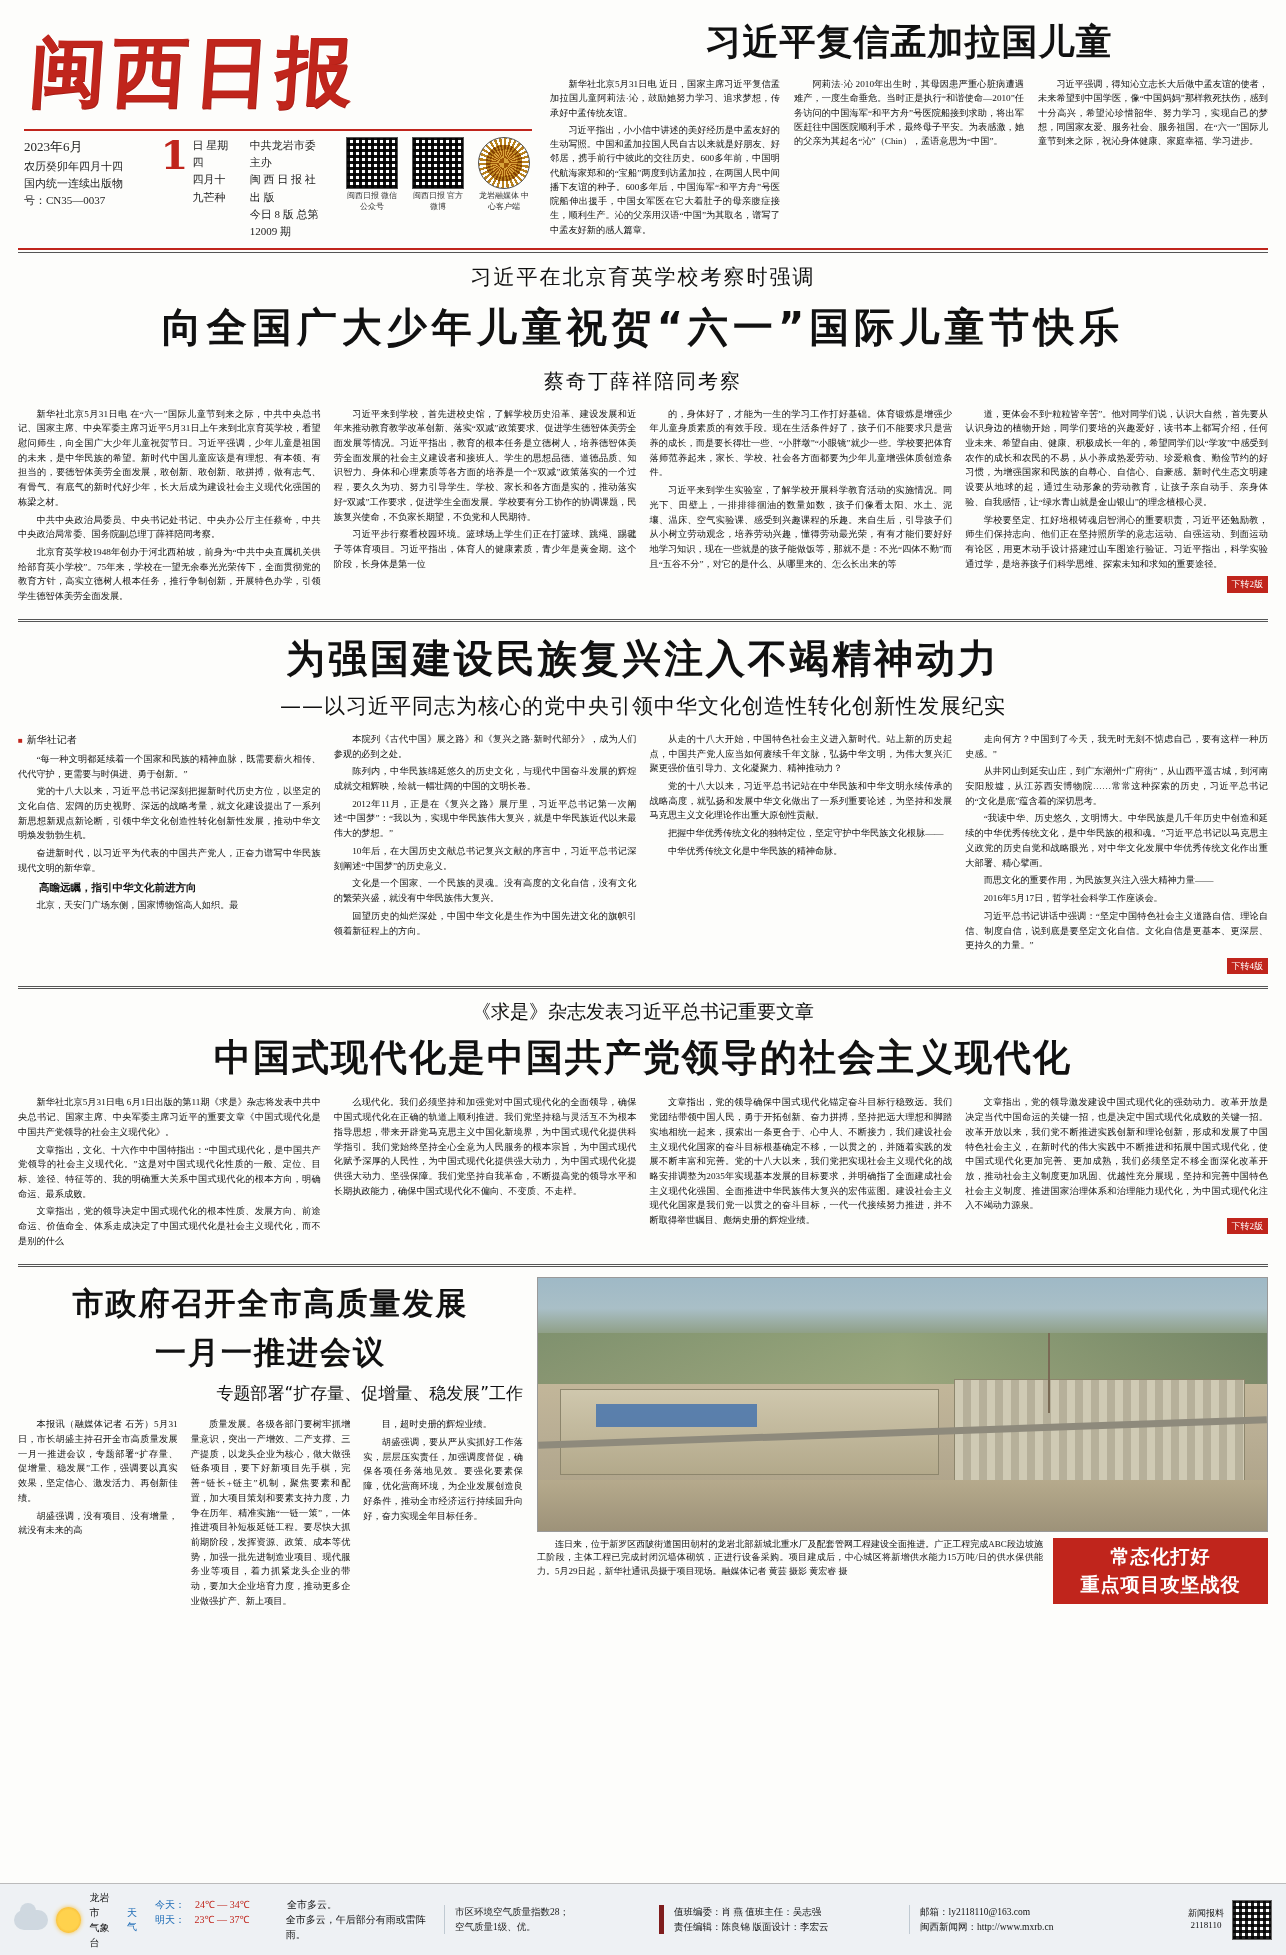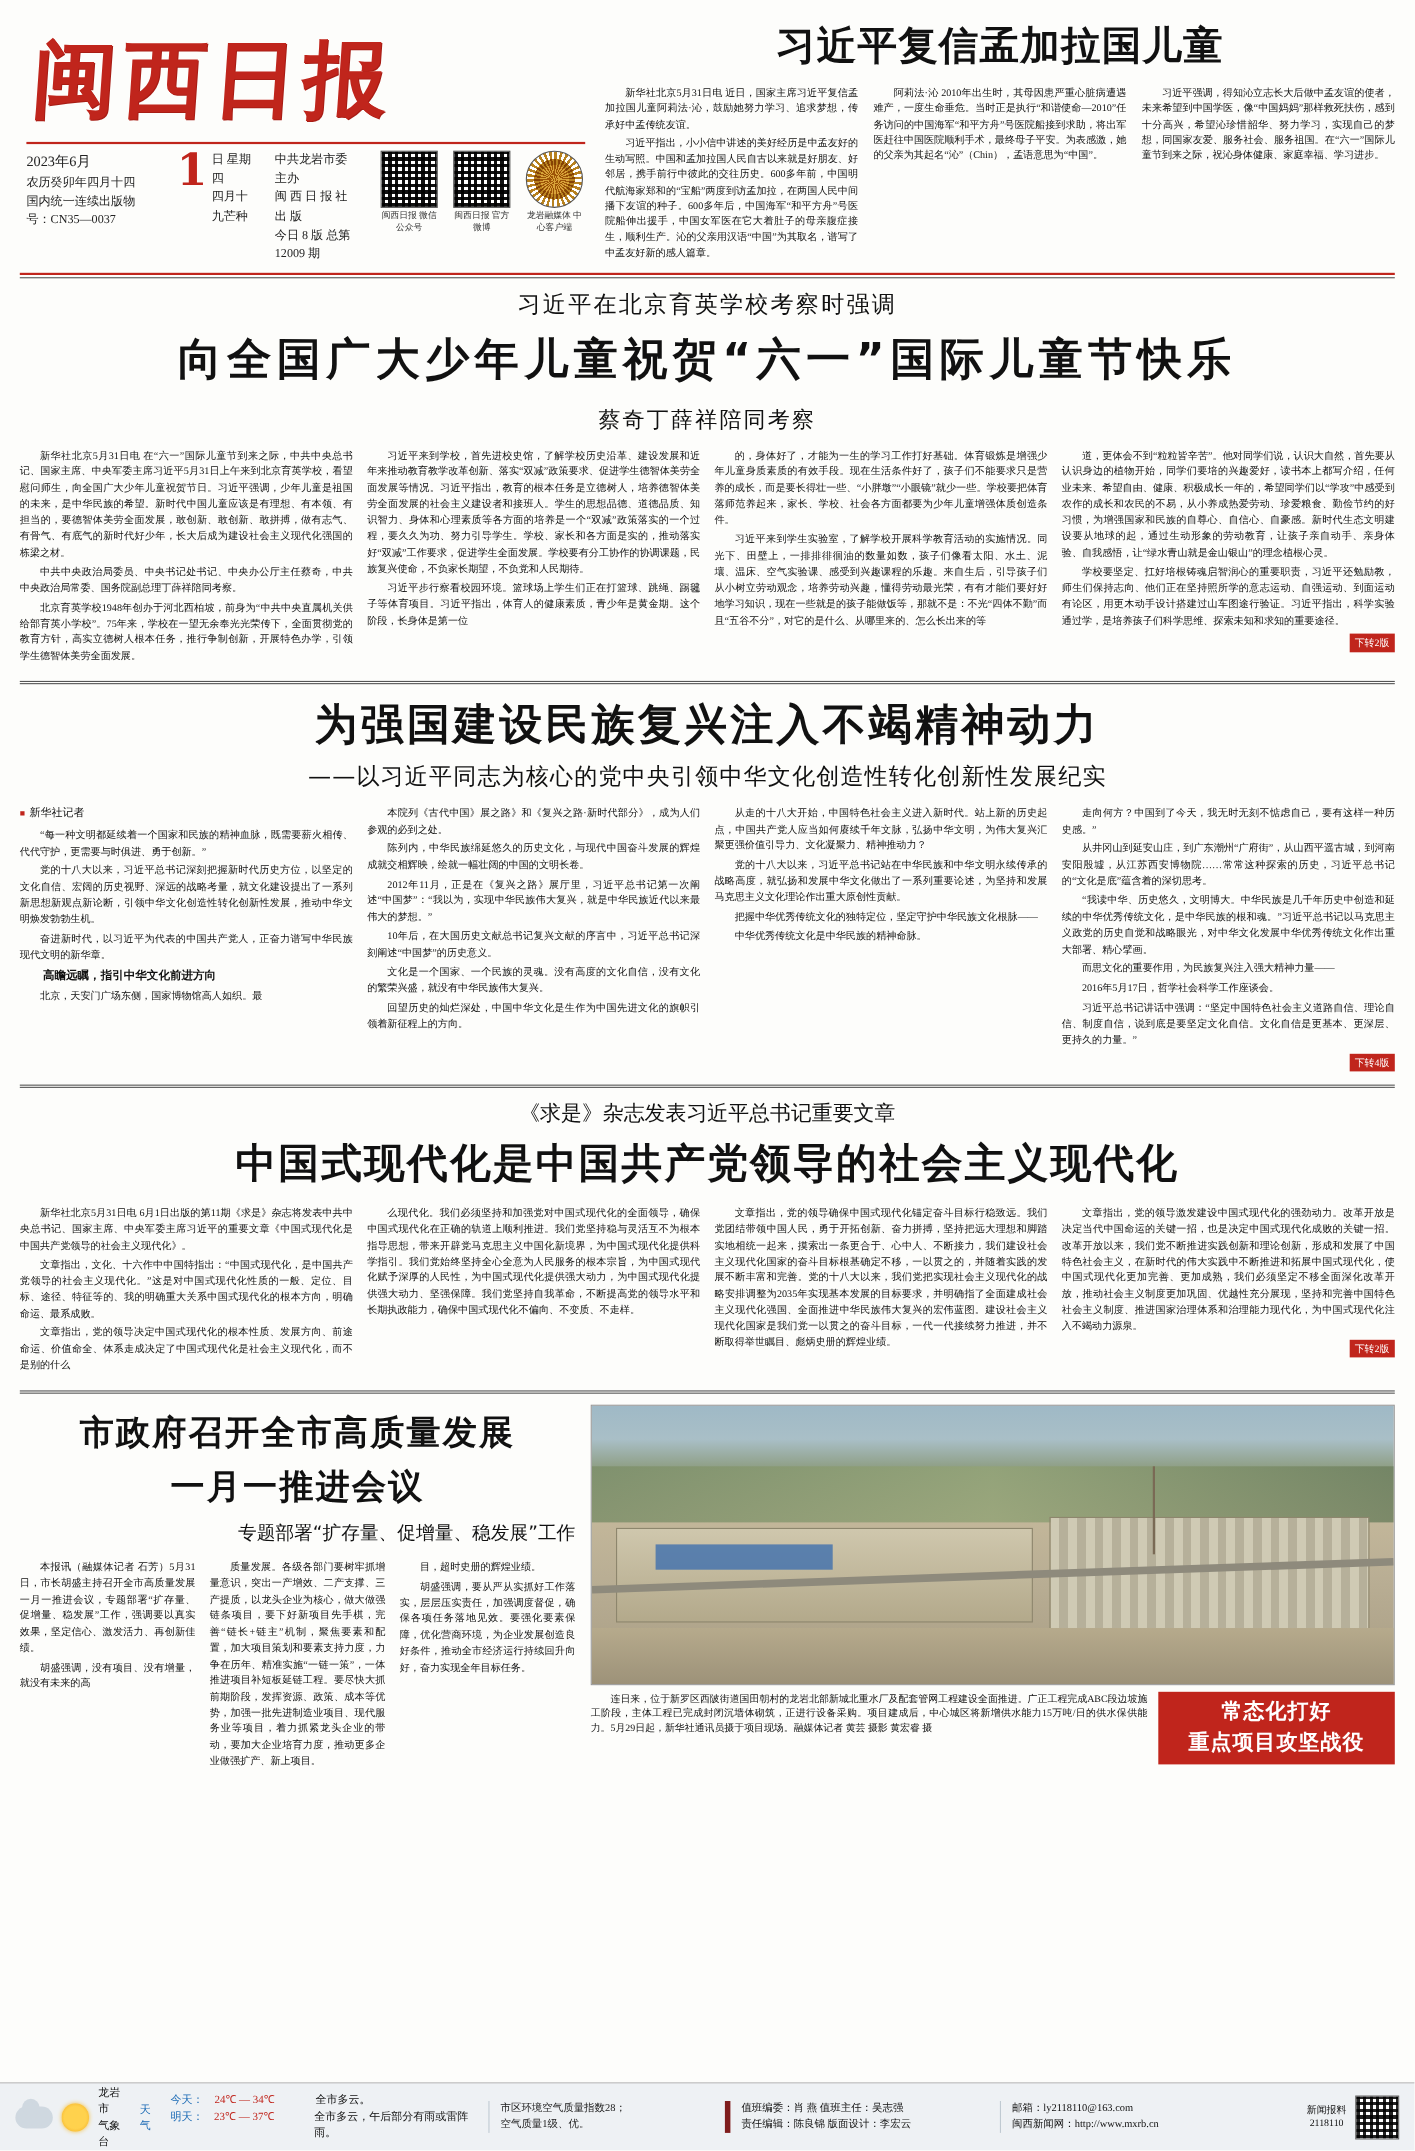--- a/index.html
+++ b/index.html
@@ -141,21 +141,21 @@
   .caption p { margin:0; text-indent:2em; flex:1;}
   .redbox {
     width:215px; min-height:66px; background:#c0251c; color:#fff;
     font-family:"DejaVu Sans",sans-serif; font-weight:bold; font-size:19px;
     display:flex; flex-direction:column; align-items:center; justify-content:center;
     line-height:1.45; letter-spacing:1px;
   }
 
   
   .footer {
-    position:absolute; left:0; bottom:0; width:1286px; height:62px;
+    position:absolute; left:0; bottom:0; width:1286px; height:72px;
     background:#eef1f4; border-top:1px solid #bbb;
     display:flex; align-items:center; font-size:10px; padding:0 14px;
   }
   .weather { display:flex; align-items:center; gap:8px; width:430px; }
   .sun { width:26px;height:26px;border-radius:50%;background:radial-gradient(circle,#ffd24d 55%,#f0a61e 100%); box-shadow:0 0 4px #f3c34a;}
   .cloud { width:34px;height:20px;background:#cfd8e0;border-radius:12px; position:relative;}
   .cloud:before{content:"";position:absolute;width:16px;height:16px;background:#cfd8e0;border-radius:50%;top:-7px;left:6px;}
   .wtable { font-size:10px; line-height:1.5; }
   .wtable .row { display:flex; gap:6px; }
   .wtable .lbl { color:#1a6ab5; width:34px; }

